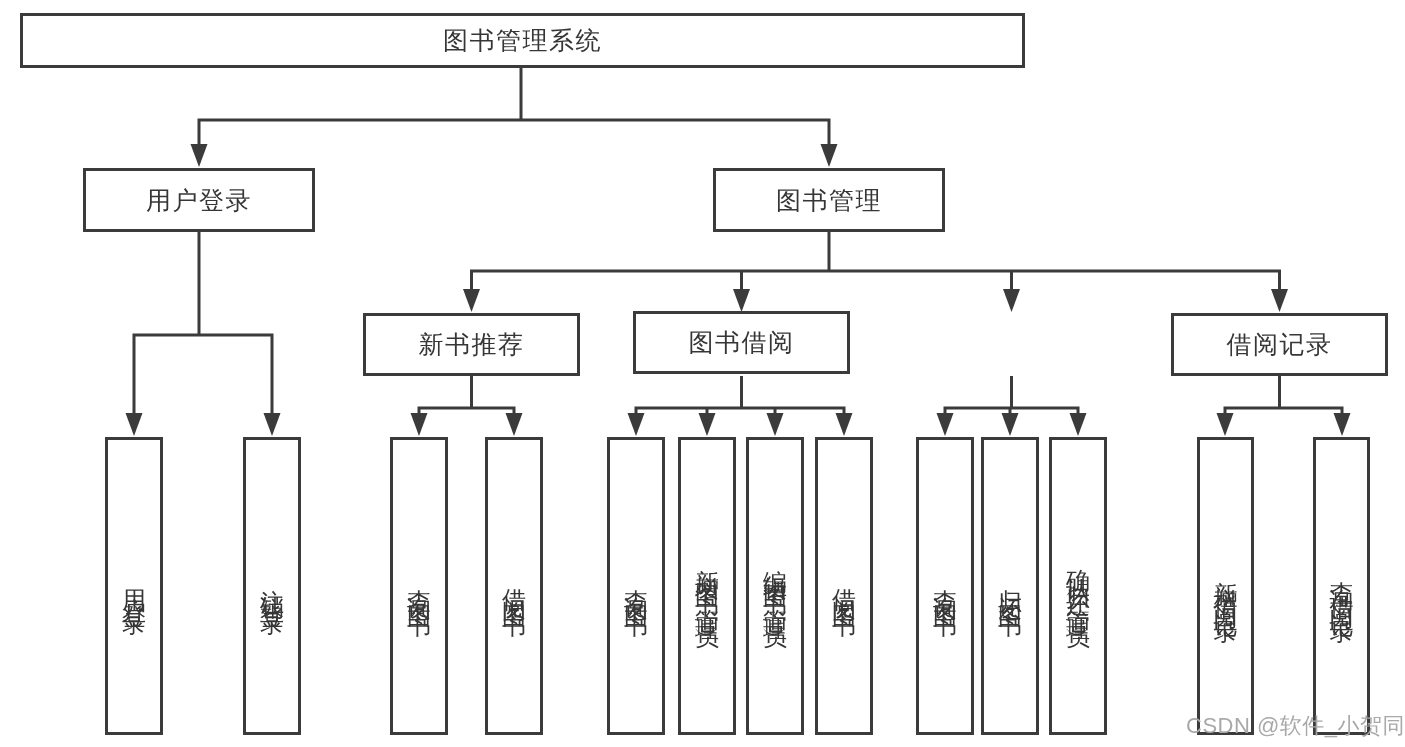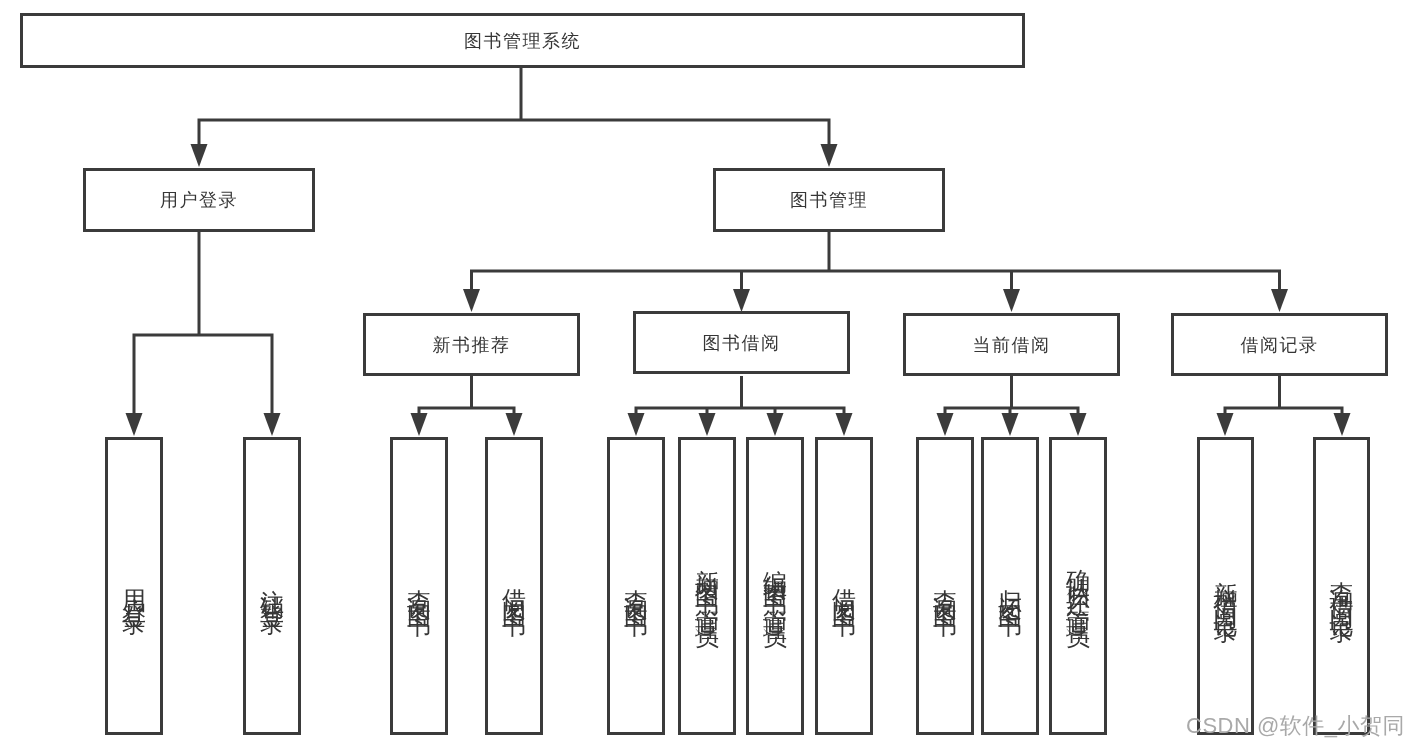--- a/index.html
+++ b/index.html
@@ -7,21 +7,21 @@
     position:relative; width:1405px; height:747px; background:#ffffff;
     font-family:"Liberation Sans", sans-serif; overflow:hidden;
   }
   #connectors { position:absolute; left:0; top:0; width:1405px; height:747px; }
   .node {
     position:absolute; box-sizing:border-box;
     border:3px solid #3b3b3b; background:#ffffff;
     display:flex; align-items:center; justify-content:center;
     color:#363636;
   }
-  .h .label { font-size:18px; letter-spacing:1.5px; white-space:nowrap; }
+  .h .label { font-size:25px; letter-spacing:1.5px; white-space:nowrap; }
   .v .label {
     writing-mode:vertical-rl; text-orientation:mixed;
     font-size:24px; letter-spacing:8px; line-height:1; white-space:nowrap;
   }
   #watermark {
     position:absolute; left:1186px; top:711px;
     font-size:22px; color:#a9a9a9; letter-spacing:0.5px; white-space:nowrap;
   }
 </style>
 </head>
@@ -94,23 +94,20 @@
   <div class="node h" style="left:713px;top:168px;width:232px;height:64px">
     <span class="label">图书管理</span>
   </div>
 
   <div class="node h" style="left:363px;top:313px;width:217px;height:63px">
     <span class="label">新书推荐</span>
   </div>
   <div class="node h" style="left:633px;top:311px;width:217px;height:63px">
     <span class="label">图书借阅</span>
   </div>
-  <div class="node h" style="left:903px;top:313px;width:217px;height:63px">
-    <span class="label">当前借阅</span>
-  </div>
   <div class="node h" style="left:1171px;top:313px;width:217px;height:63px">
     <span class="label">借阅记录</span>
   </div>
 
   <div class="node v" style="left:105px;top:437px;width:58px;height:298px">
     <span class="label">用户登录</span>
   </div>
   <div class="node v" style="left:243px;top:437px;width:58px;height:298px">
     <span class="label">注销登录</span>
   </div>

